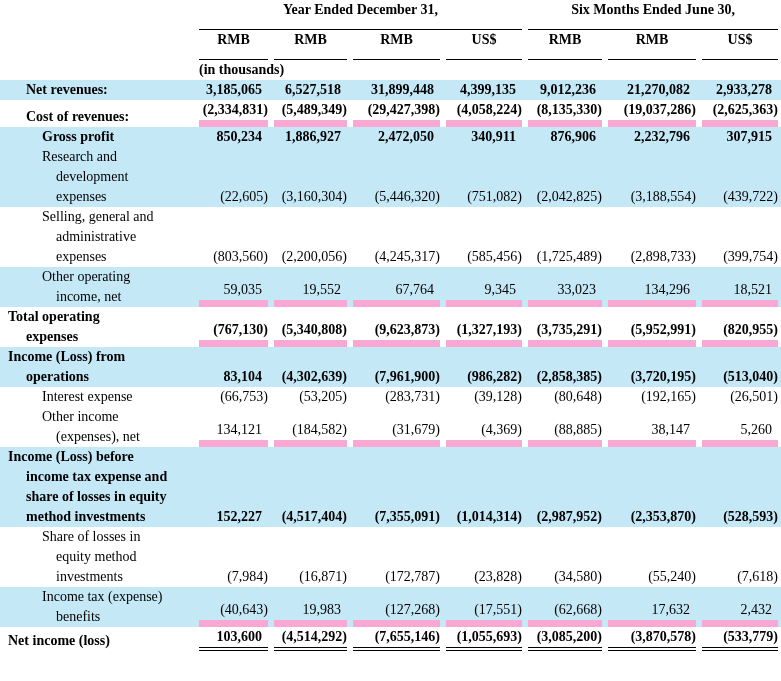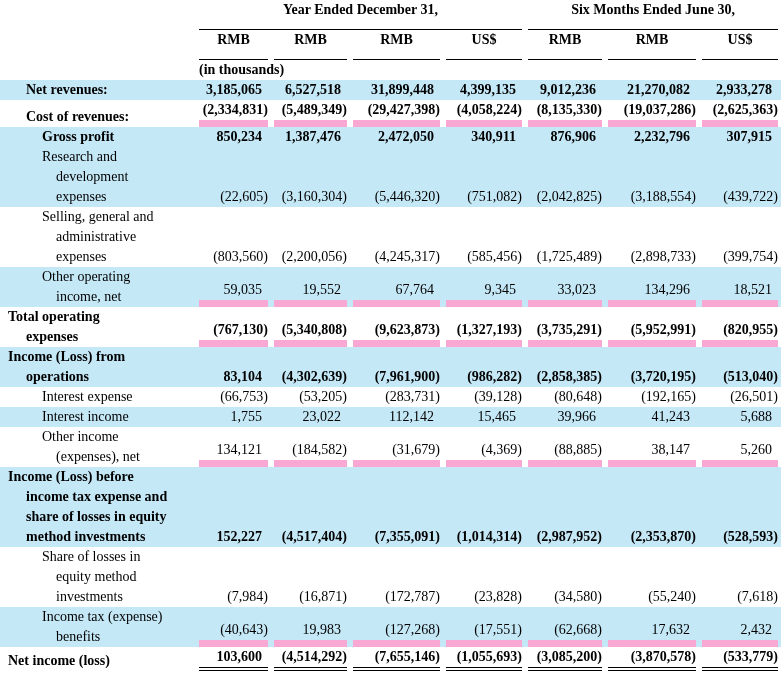--- a/index.html
+++ b/index.html
@@ -163,21 +163,21 @@
         </td>
       </tr>
       <tr class="hl bold">
         <td class="label-cell">
           <div class="ind2">Gross profit</div>
         </td>
         <td class="num">
           <div class="pos">850,234</div>
         </td>
         <td class="num">
-          <div class="pos">1,387,476</div>
+          <div class="pos">1,886,927</div>
         </td>
         <td class="num">
           <div class="pos">2,472,050</div>
         </td>
         <td class="num">
           <div class="pos">340,911</div>
         </td>
         <td class="num">
           <div class="pos">876,906</div>
         </td>
@@ -342,46 +342,20 @@
           <div>(39,128)</div>
         </td>
         <td class="num">
           <div>(80,648)</div>
         </td>
         <td class="num">
           <div>(192,165)</div>
         </td>
         <td class="num">
           <div>(26,501)</div>
-        </td>
-      </tr>
-      <tr class="hl">
-        <td class="label-cell">
-          <div class="ind2">Interest income</div>
-        </td>
-        <td class="num">
-          <div class="pos">1,755</div>
-        </td>
-        <td class="num">
-          <div class="pos">23,022</div>
-        </td>
-        <td class="num">
-          <div class="pos">112,142</div>
-        </td>
-        <td class="num">
-          <div class="pos">15,465</div>
-        </td>
-        <td class="num">
-          <div class="pos">39,966</div>
-        </td>
-        <td class="num">
-          <div class="pos">41,243</div>
-        </td>
-        <td class="num">
-          <div class="pos">5,688</div>
         </td>
       </tr>
       <tr>
         <td class="label-cell">
           <div class="ind2">Other income
 (expenses), net</div>
         </td>
         <td class="num u-single">
           <div class="pos">134,121</div>
         </td>

